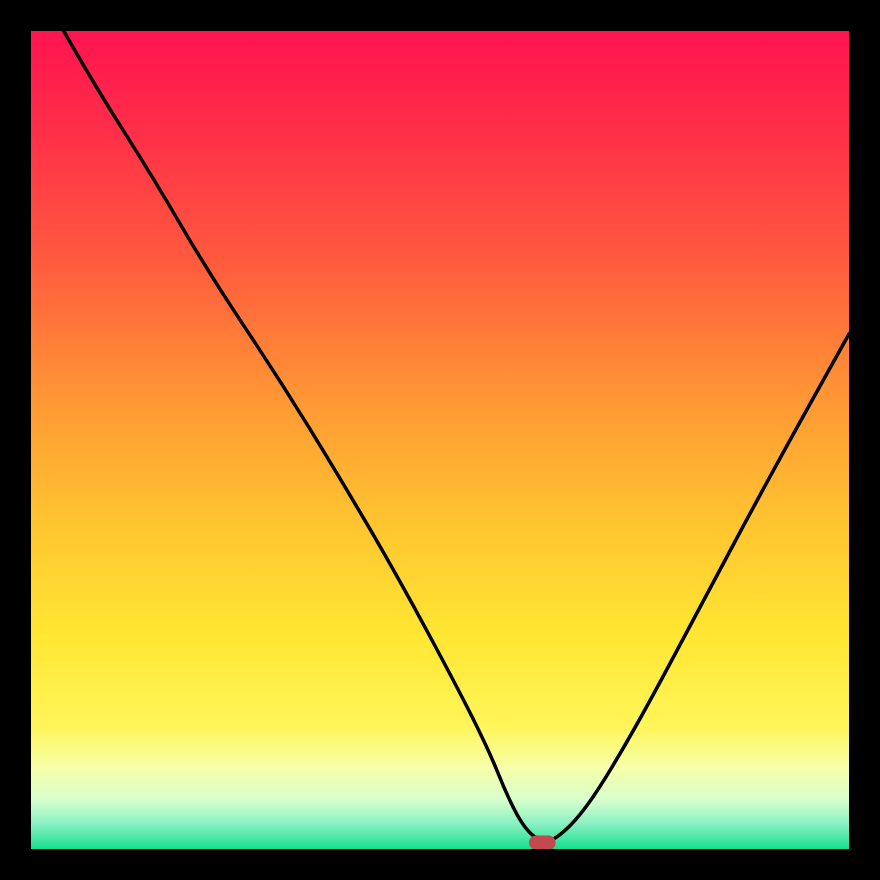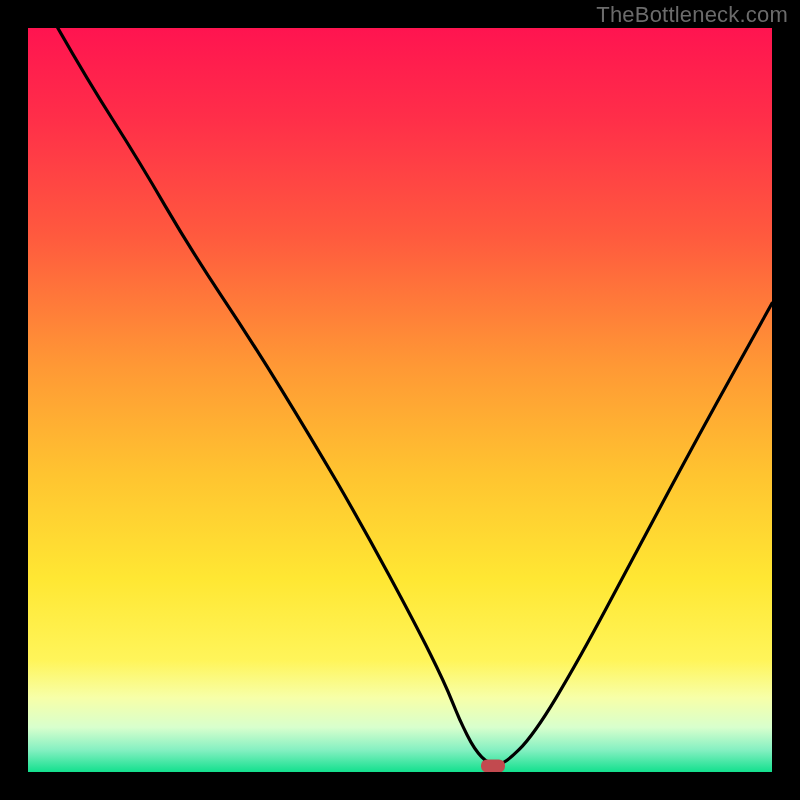--- a/index.html
+++ b/index.html
@@ -37,21 +37,20 @@
   .plot svg {
     display: block;
     width: 744px;
     height: 744px;
   }
 </style>
 </head>
 <body>
 
 <div class="container">
-  <div class="watermark">TheBottleneck.com</div>
 
   <div class="plot">
     <svg id="chart-svg" viewBox="0 0 744 744">
       <defs>
         <linearGradient id="bg-grad" x1="0" y1="0" x2="0" y2="1">
             <stop offset="0%" stop-color="#ff1450"></stop>
             <stop offset="12%" stop-color="#ff2e49"></stop>
             <stop offset="28%" stop-color="#ff5a3e"></stop>
             <stop offset="45%" stop-color="#ff9735"></stop>
             <stop offset="60%" stop-color="#ffc430"></stop>

